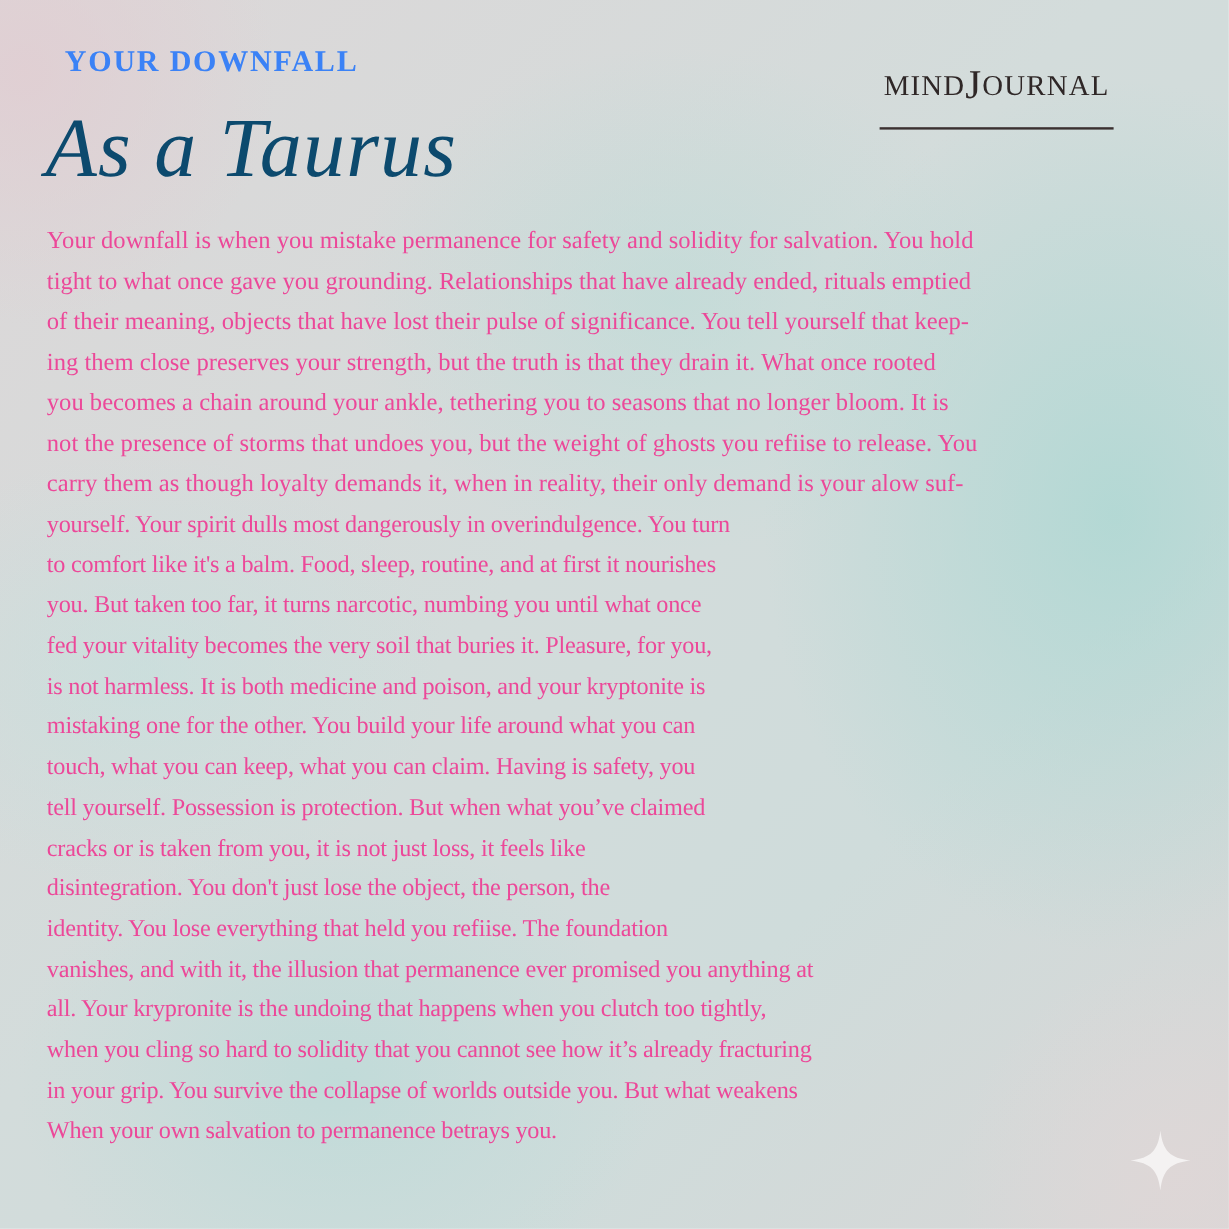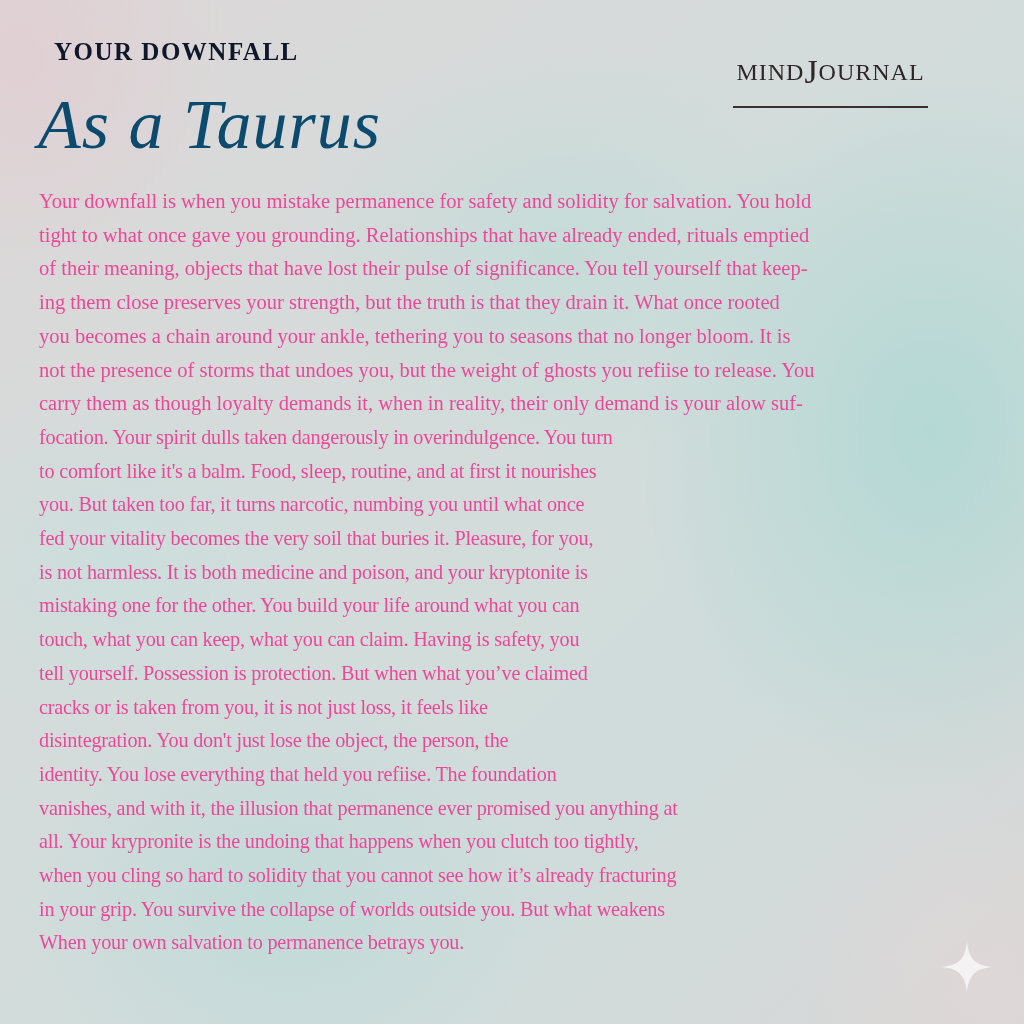--- a/index.html
+++ b/index.html
@@ -12,21 +12,21 @@
       radial-gradient(ellipse 380px 300px at 560px 250px, rgba(185,220,215,0.55), rgba(185,220,215,0) 70%),
       radial-gradient(ellipse 360px 260px at 120px 560px, rgba(195,225,222,0.55), rgba(195,225,222,0) 70%),
       radial-gradient(ellipse 380px 300px at 280px 900px, rgba(180,218,215,0.55), rgba(180,218,215,0) 70%),
       radial-gradient(ellipse 300px 300px at 20px 60px, rgba(225,205,210,0.8), rgba(225,205,210,0) 70%),
       radial-gradient(ellipse 260px 260px at 980px 980px, rgba(225,215,215,0.7), rgba(225,215,215,0) 70%),
       linear-gradient(135deg, #ddd7d8 0%, #d3dcdb 45%, #cfdcdb 70%, #d8d6d6 100%);
   }
   .eyebrow {
     position: absolute; left: 54px; top: 38px;
     font-size: 25px; font-weight: bold; letter-spacing: 1.5px;
-    color: #0f172a;
+    color: #3b82f6;
   }
   .title {
     position: absolute; left: 38px; top: 90px;
     font-size: 70px; font-style: italic;
     color: #0c4a6e; letter-spacing: 1px; line-height: 1;
   }
   .brand {
     position: absolute; left: 733px; top: 58px; width: 195px;
     border-bottom: 2px solid #3a3030; padding-bottom: 20px;
     text-align: center;
@@ -57,21 +57,21 @@
 </div>
 
 <div class="body">
   <div class="line">Your downfall is when you mistake permanence for safety and solidity for salvation. You hold</div>
   <div class="line">tight to what once gave you grounding. Relationships that have already ended, rituals emptied</div>
   <div class="line">of their meaning, objects that have lost their pulse of significance. You tell yourself that keep-</div>
   <div class="line">ing them close preserves your strength, but the truth is that they drain it. What once rooted</div>
   <div class="line">you becomes a chain around your ankle, tethering you to seasons that no longer bloom. It is</div>
   <div class="line">not the presence of storms that undoes you, but the weight of ghosts you refiise to release. You</div>
   <div class="line">carry them as though loyalty demands it, when in reality, their only demand is your alow suf-</div>
-  <div class="line narrow">focation. Your spirit dulls taken dangerously in overindulgence. You turn</div>
+  <div class="line narrow">yourself. Your spirit dulls most dangerously in overindulgence. You turn</div>
   <div class="line narrow">to comfort like it's a balm. Food, sleep, routine, and at first it nourishes</div>
   <div class="line narrow">you. But taken too far, it turns narcotic, numbing you until what once</div>
   <div class="line narrow">fed your vitality becomes the very soil that buries it. Pleasure, for you,</div>
   <div class="line narrow">is not harmless. It is both medicine and poison, and your kryptonite is</div>
   <div class="line narrow">mistaking one for the other. You build your life around what you can</div>
   <div class="line narrow">touch, what you can keep, what you can claim. Having is safety, you</div>
   <div class="line narrow">tell yourself. Possession is protection. But when what you’ve claimed</div>
   <div class="line narrow">cracks or is taken from you, it is not just loss, it feels like</div>
   <div class="line narrow">disintegration. You don't just lose the object, the person, the</div>
   <div class="line narrow">identity. You lose everything that held you refiise. The foundation</div>

